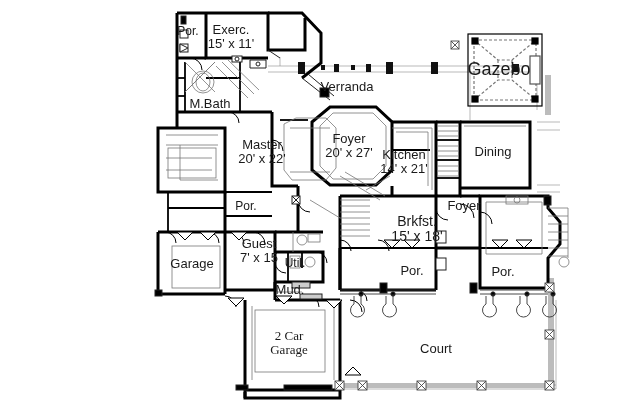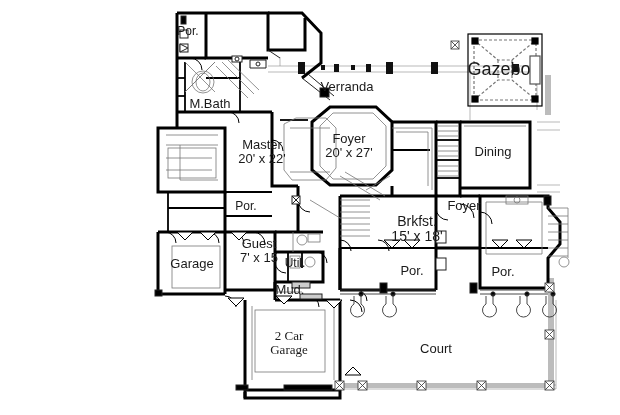--- a/index.html
+++ b/index.html
@@ -357,40 +357,48 @@
       <path d="M528 208 L528 258"></path>
       <circle cx="524" cy="262" r="5"></circle>
     </g>
 
   </svg>
 
   <div class="room-label" style="left:148px; top:31px;  font-size:12px;">
     <span class="rm-name">Por.</span>
     <span class="rm-dim"></span>
   </div>
+  <div class="room-label" style="left:191px; top:37px;  font-size:13px;">
+    <span class="rm-name">Exerc.</span>
+    <span class="rm-dim">15' x 11'</span>
+  </div>
   <div class="room-label" style="left:170px; top:104px; font-size:13px;">
     <span class="rm-name">M.Bath</span>
     <span class="rm-dim"></span>
   </div>
   <div class="room-label" style="left:307px; top:87px;  font-size:13px;">
     <span class="rm-name">Verranda</span>
     <span class="rm-dim"></span>
   </div>
   <div class="room-label" style="left:459px; top:70px;  font-size:18px;">
     <span class="rm-name">Gazebo</span>
     <span class="rm-dim"></span>
   </div>
   <div class="room-label" style="left:222px; top:152px; font-size:13px;">
     <span class="rm-name">Master</span>
     <span class="rm-dim">20' x 22'</span>
   </div>
   <div class="room-label" style="left:309px; top:146px; font-size:13px;">
     <span class="rm-name">Foyer</span>
     <span class="rm-dim">20' x 27'</span>
   </div>
+  <div class="room-label" style="left:364px; top:162px; font-size:13px;">
+    <span class="rm-name">Kitchen</span>
+    <span class="rm-dim">14' x 21'</span>
+  </div>
   <div class="room-label" style="left:453px; top:152px; font-size:13px;">
     <span class="rm-name">Dining</span>
     <span class="rm-dim"></span>
   </div>
   <div class="room-label" style="left:206px; top:206px; font-size:12px;">
     <span class="rm-name">Por.</span>
     <span class="rm-dim"></span>
   </div>
   <div class="room-label" style="left:377px; top:229px; font-size:14px;">
     <span class="rm-name">Brkfst.</span>

